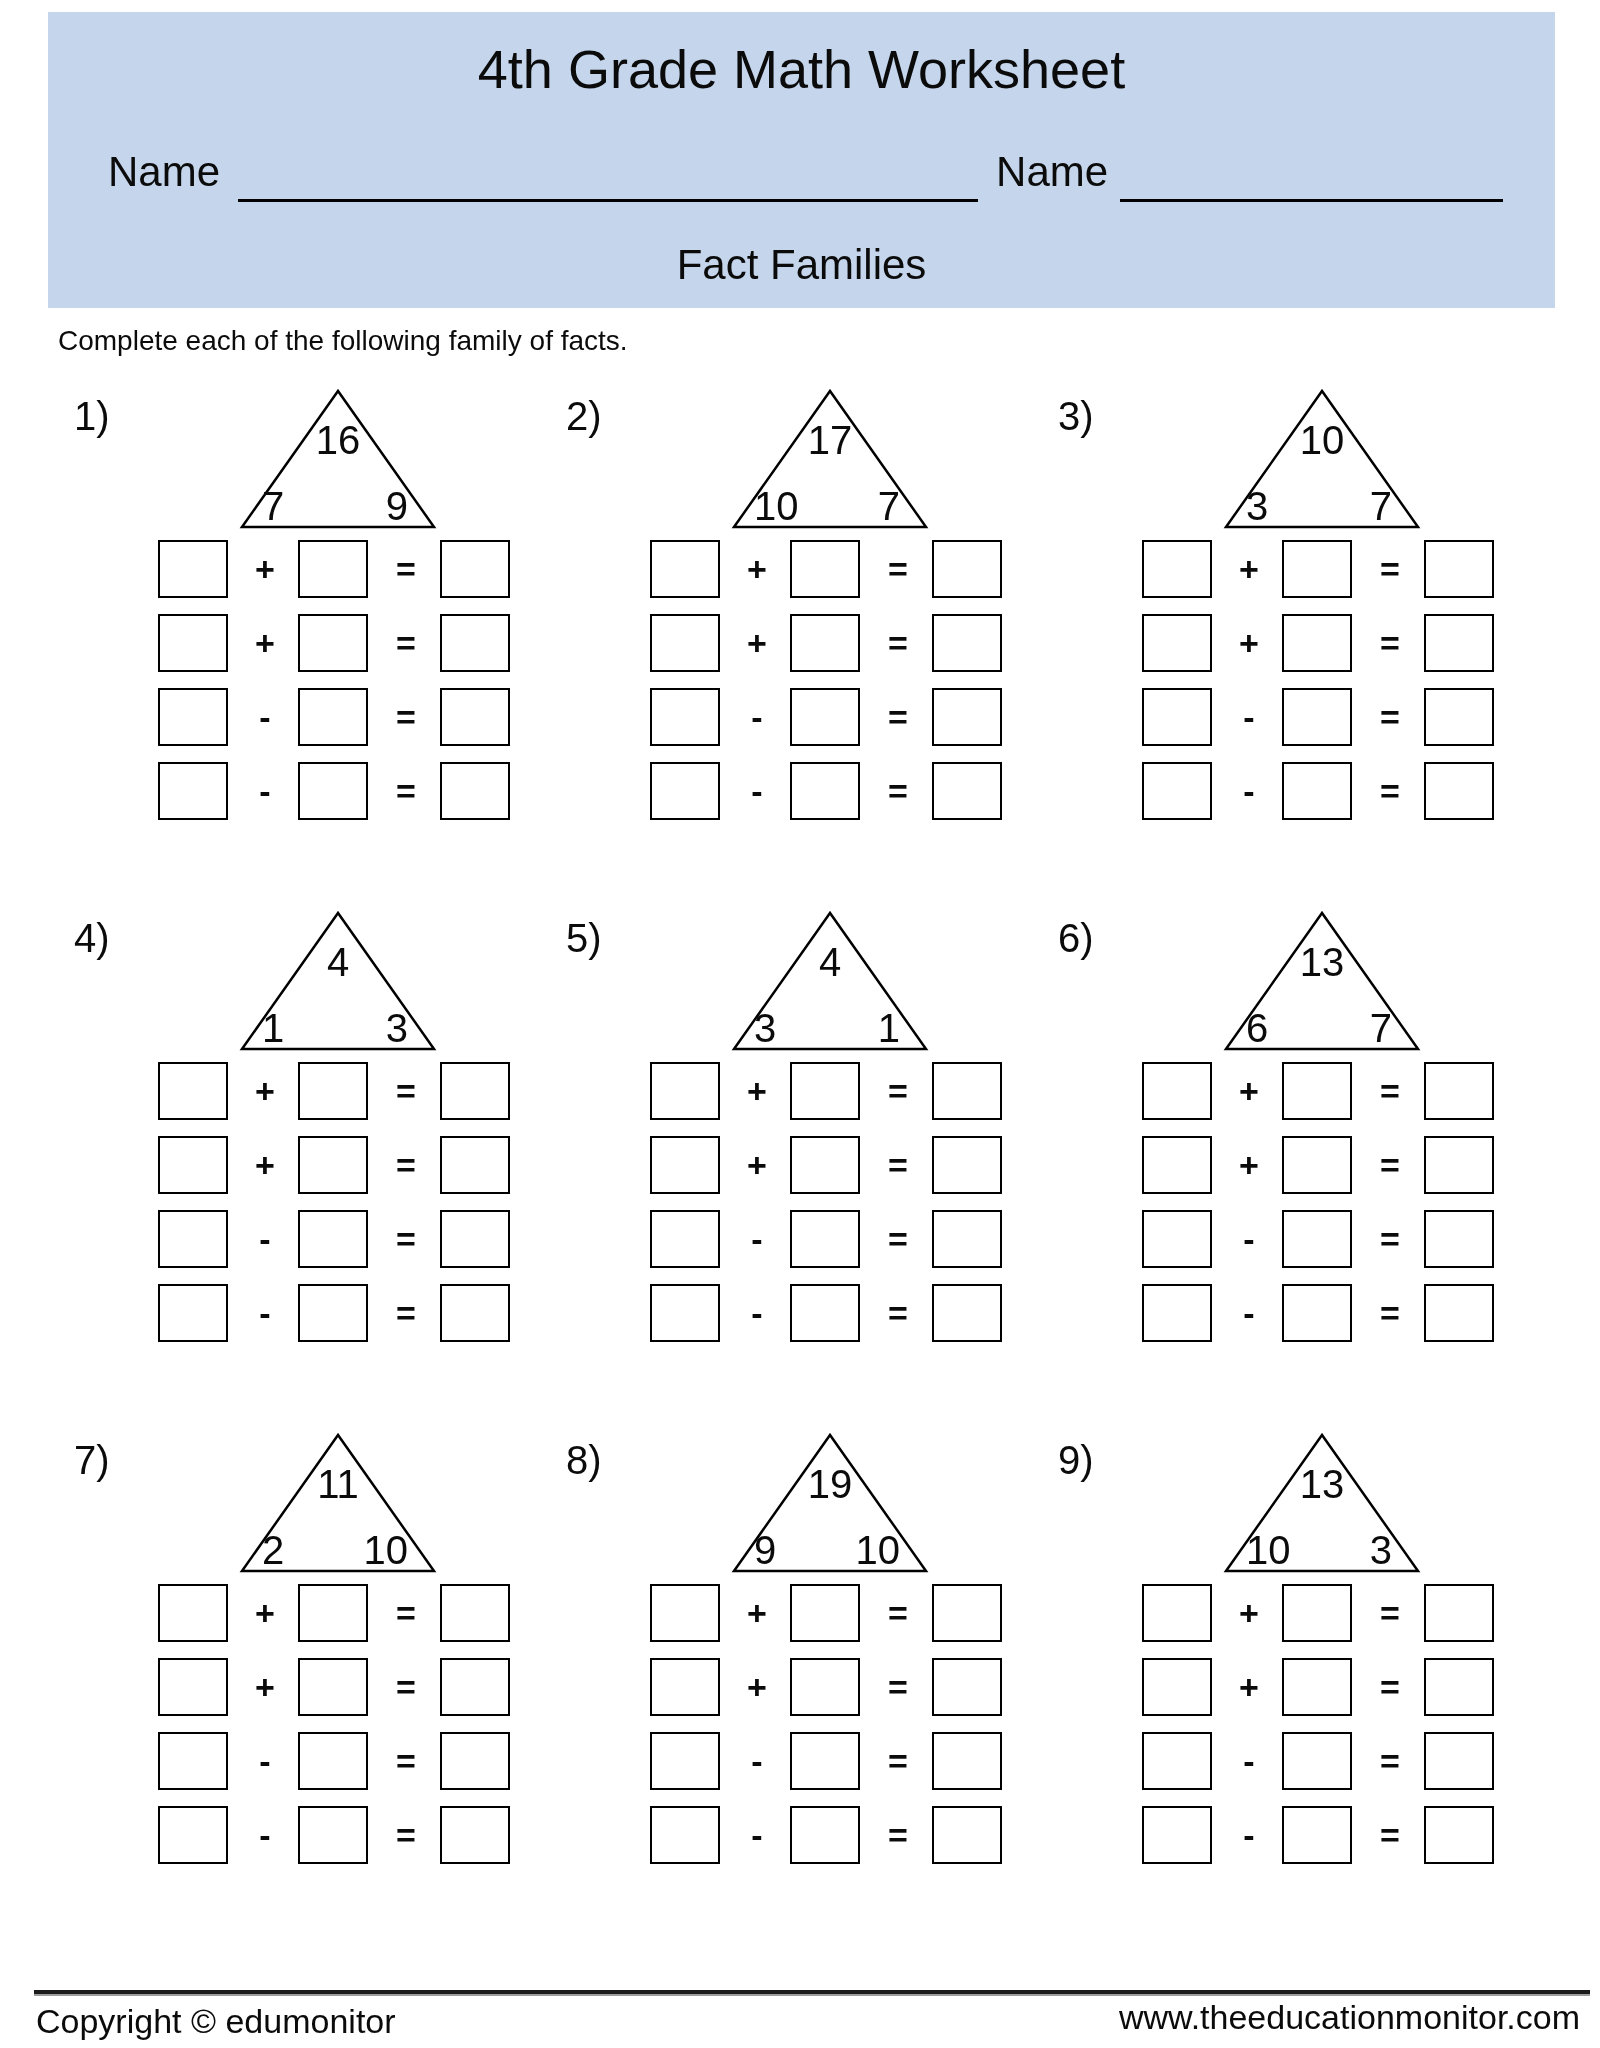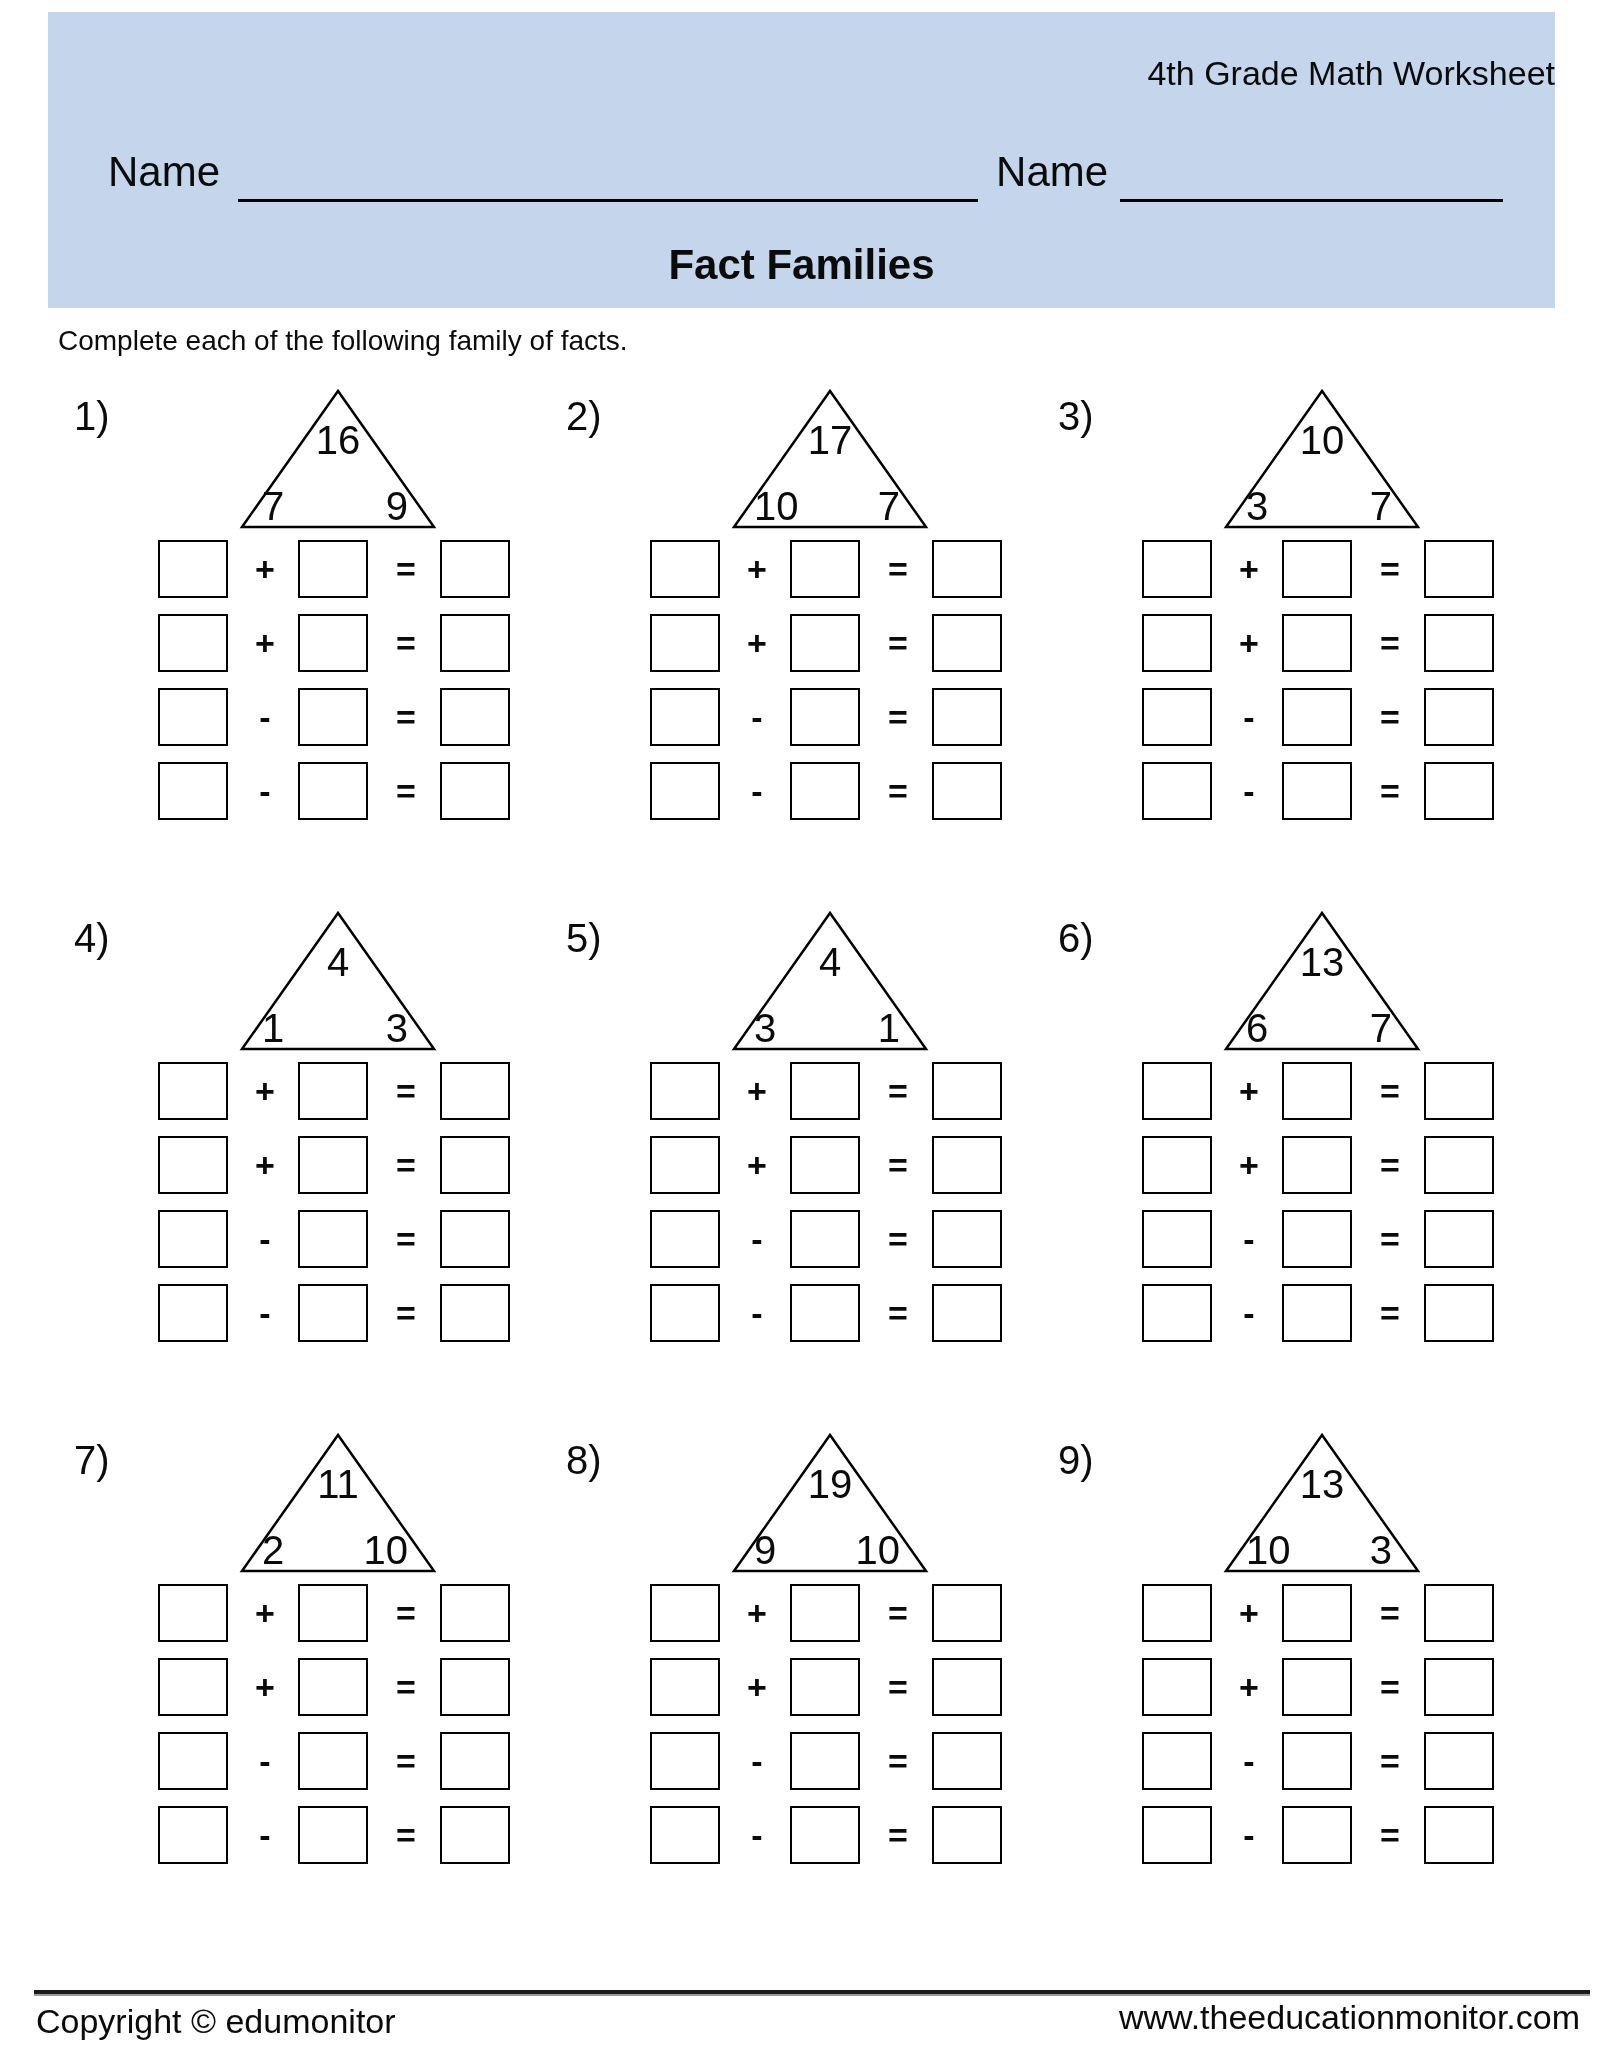--- a/index.html
+++ b/index.html
@@ -2,27 +2,27 @@
 <html><head>
 <meta charset="utf-8">
 <style>
   html,body{margin:0;padding:0;}
   .page{
     position:relative;width:1600px;height:2048px;background:#ffffff;
     font-family:"Liberation Sans",sans-serif;color:#0b0b0b;overflow:hidden;
   }
   
   .hdr{position:absolute;left:48px;top:12px;width:1507px;height:296px;background:#c5d6ec;}
-  .title{position:absolute;top:30px;left:0;width:100%;text-align:right;font-size:34px;line-height:1;margin-top:14px;}
+  .title{position:absolute;top:30px;left:0;width:100%;text-align:center;font-size:54px;line-height:1;}
   .name-row{position:absolute;top:130px;left:60px;display:flex;align-items:center;font-size:42px;line-height:1;}
   .fill-line{display:inline-block;height:57px;border-bottom:3px solid #000;}
   .name-line{width:740px;margin-left:18px;}
   .date-label{margin-left:18px;}
   .date-line{width:383px;margin-left:12px;}
-  .subtitle{position:absolute;top:232px;left:0;width:100%;text-align:center;font-size:42px;line-height:1;font-weight:bold;}
+  .subtitle{position:absolute;top:232px;left:0;width:100%;text-align:center;font-size:42px;line-height:1;}
   
   .instruction{position:absolute;left:58px;top:324px;font-size:28px;line-height:1.2;}
   
   .prow{position:absolute;left:60px;display:flex;}
   .prow-1{top:388px;} .prow-2{top:910px;} .prow-3{top:1432px;}
   .problem{position:relative;width:492px;height:446px;}
   .pnum{position:absolute;left:14px;top:8px;font-size:40px;line-height:1;}
   .tri{position:absolute;left:178px;top:0;}
   .tri polygon{fill:#ffffff;stroke:#000;stroke-width:2.5;}
   .num{position:absolute;font-size:40px;line-height:1;}

